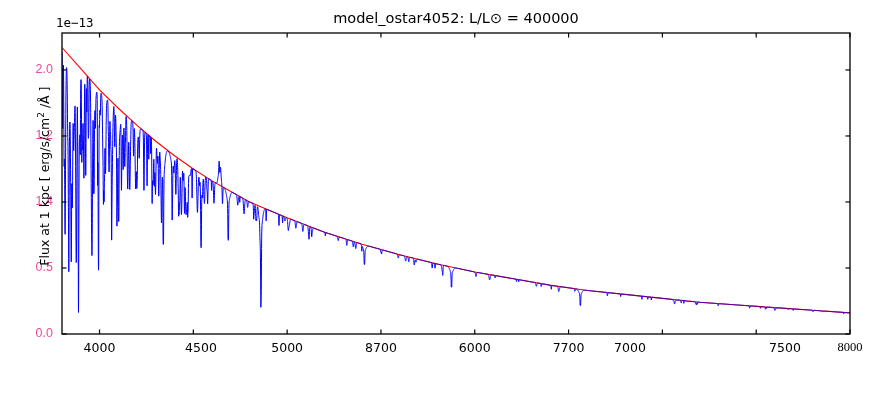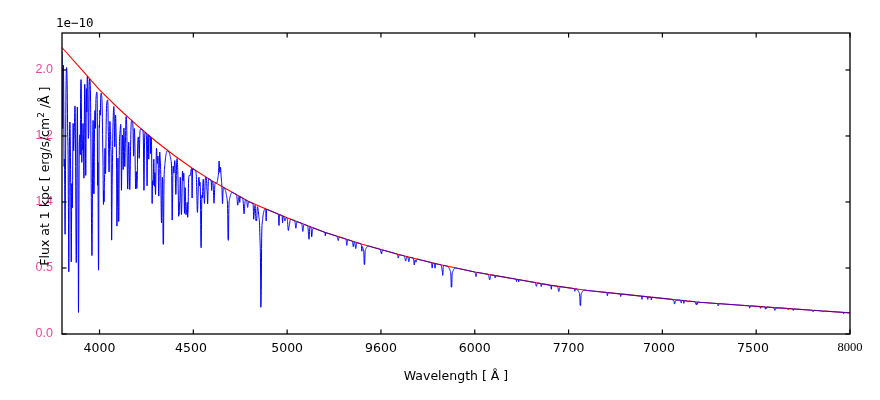--- a/index.html
+++ b/index.html
@@ -92,22 +92,23 @@
     transform-origin: center center;
     white-space: nowrap;
   }
   sup { font-size: 0.72em; vertical-align: super; }
 </style>
 </head>
 <body>
 
 <div id="figure">
 
+  <div id="plot-title">model_ostar4052: L/L⊙ = 400000</div>
 
-  <div id="offset-text">1e−10</div>
+  <div id="offset-text">1e−13</div>
 
   <svg id="axes-svg" width="880" height="400">
     <defs>
       <clipPath id="plotclip">
         <rect x="62" y="33" width="788" height="301"></rect>
       </clipPath>
     </defs>
     <rect x="62" y="33" width="788" height="301" fill="#ffffff" stroke="none"></rect>
     <g id="data-layer" clip-path="url(#plotclip)">
       <path id="continuum-path" fill="none" stroke="#ff0000" stroke-width="1.1" d="M62.00 47.52 L80.76 68.64 L99.52 89.77 L118.29 108.25 L137.05 125.41 L155.81 141.25 L174.57 155.78 L193.33 168.98 L212.10 180.86 L230.86 191.42 L249.62 201.98 L268.38 209.90 L287.14 217.82 L324.67 232.35 L362.19 244.23 L399.71 254.79 L437.24 264.03 L474.76 271.95 L512.29 278.55 L549.81 285.15 L587.33 290.43 L624.86 294.39 L662.38 298.36 L699.90 302.32 L737.43 304.96 L774.95 307.60 L812.48 310.24 L850.00 312.88 "></path>
@@ -148,27 +149,26 @@
 
   <div id="ytick-layer">
       <div class="ytick-label" style="top: 326px;">0.0</div>
       <div class="ytick-label" style="top: 259.991px;">0.5</div>
       <div class="ytick-label" style="top: 193.982px;">1.4</div>
       <div class="ytick-label" style="top: 127.974px;">1.2</div>
       <div class="ytick-label" style="top: 61.9649px;">2.0</div>
     </div>
   <div id="xtick-layer">
       <div class="xtick-label" style="left: 99.5238px;">4000</div>
-      <div class="xtick-label" style="left: 191px;">4500</div>
+      <div class="xtick-label" style="left: 201px;">4500</div>
       <div class="xtick-label" style="left: 287.143px;">5000</div>
-      <div class="xtick-label" style="left: 380.952px;">9600</div>
+      <div class="xtick-label" style="left: 380.952px;">8700</div>
       <div class="xtick-label" style="left: 474.762px; text-align: right;">6000</div>
       <div class="xtick-label" style="left: 568.571px;">7700</div>
-      <div class="xtick-label" style="left: 659px;">7000</div>
-      <div class="xtick-label" style="left: 753px;">7500</div>
+      <div class="xtick-label" style="left: 630px;">7000</div>
+      <div class="xtick-label" style="left: 785px;">7500</div>
       <div class="xtick-label" style="left: 850px; font-family: Liberation Serif, serif;">8000</div>
     </div>
 
-  <div id="xlabel">Wavelength [ Å ]</div>
 
   <div id="ylabel"><span>Flux at 1 kpc [ erg/s/cm</span><sup>2</sup><span> /Å ]</span></div>
 
 </div>
 
 </body></html>

